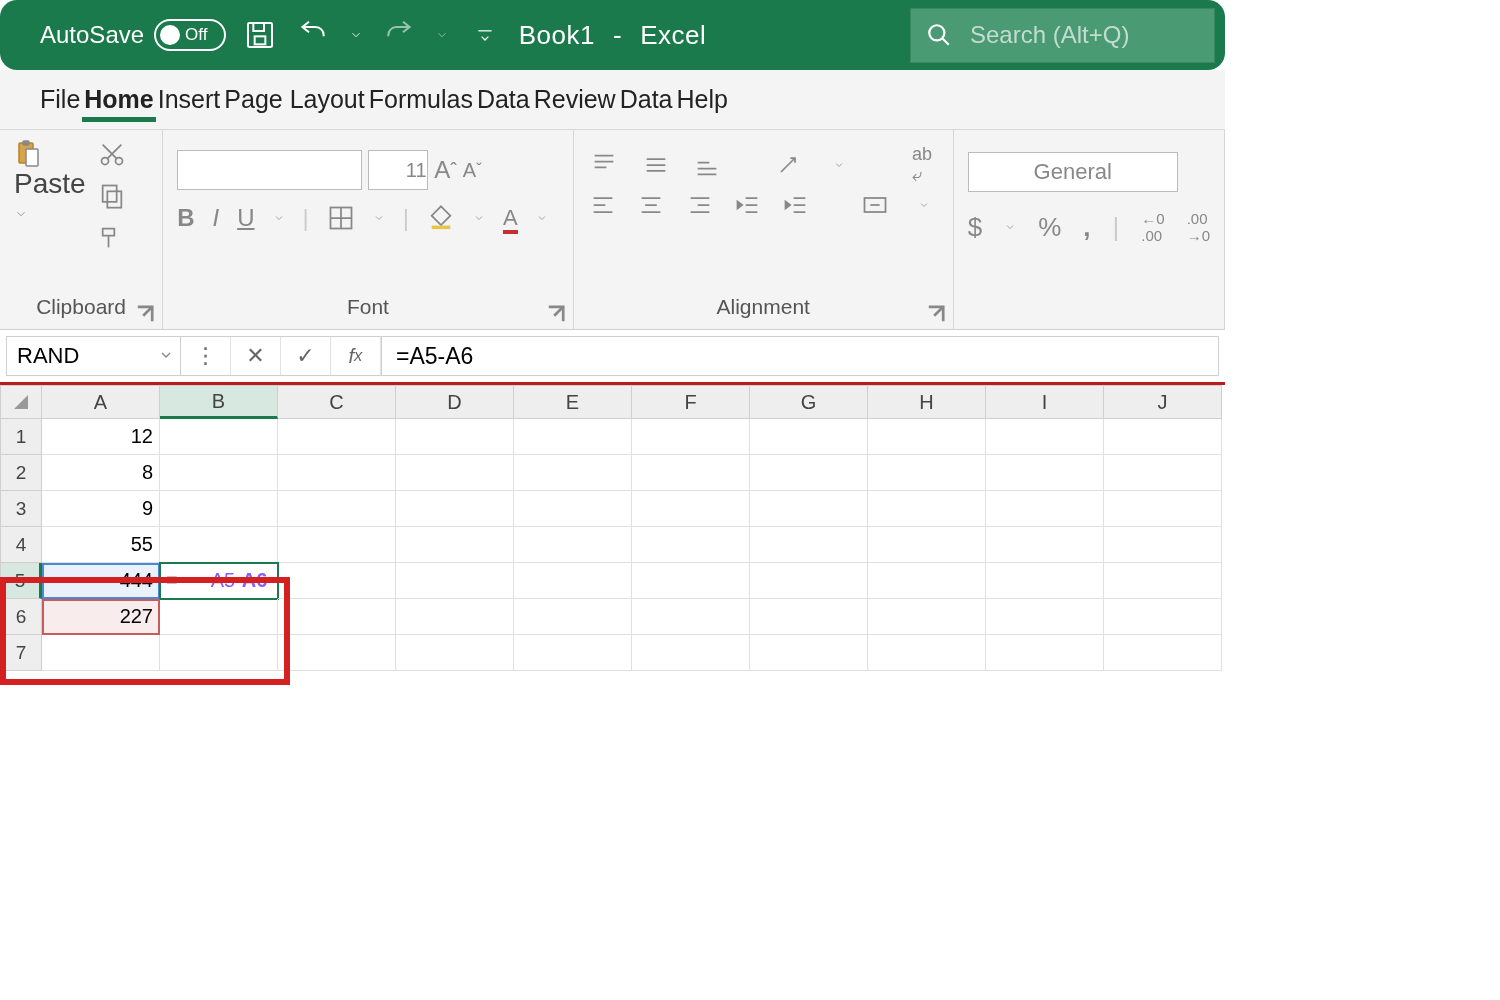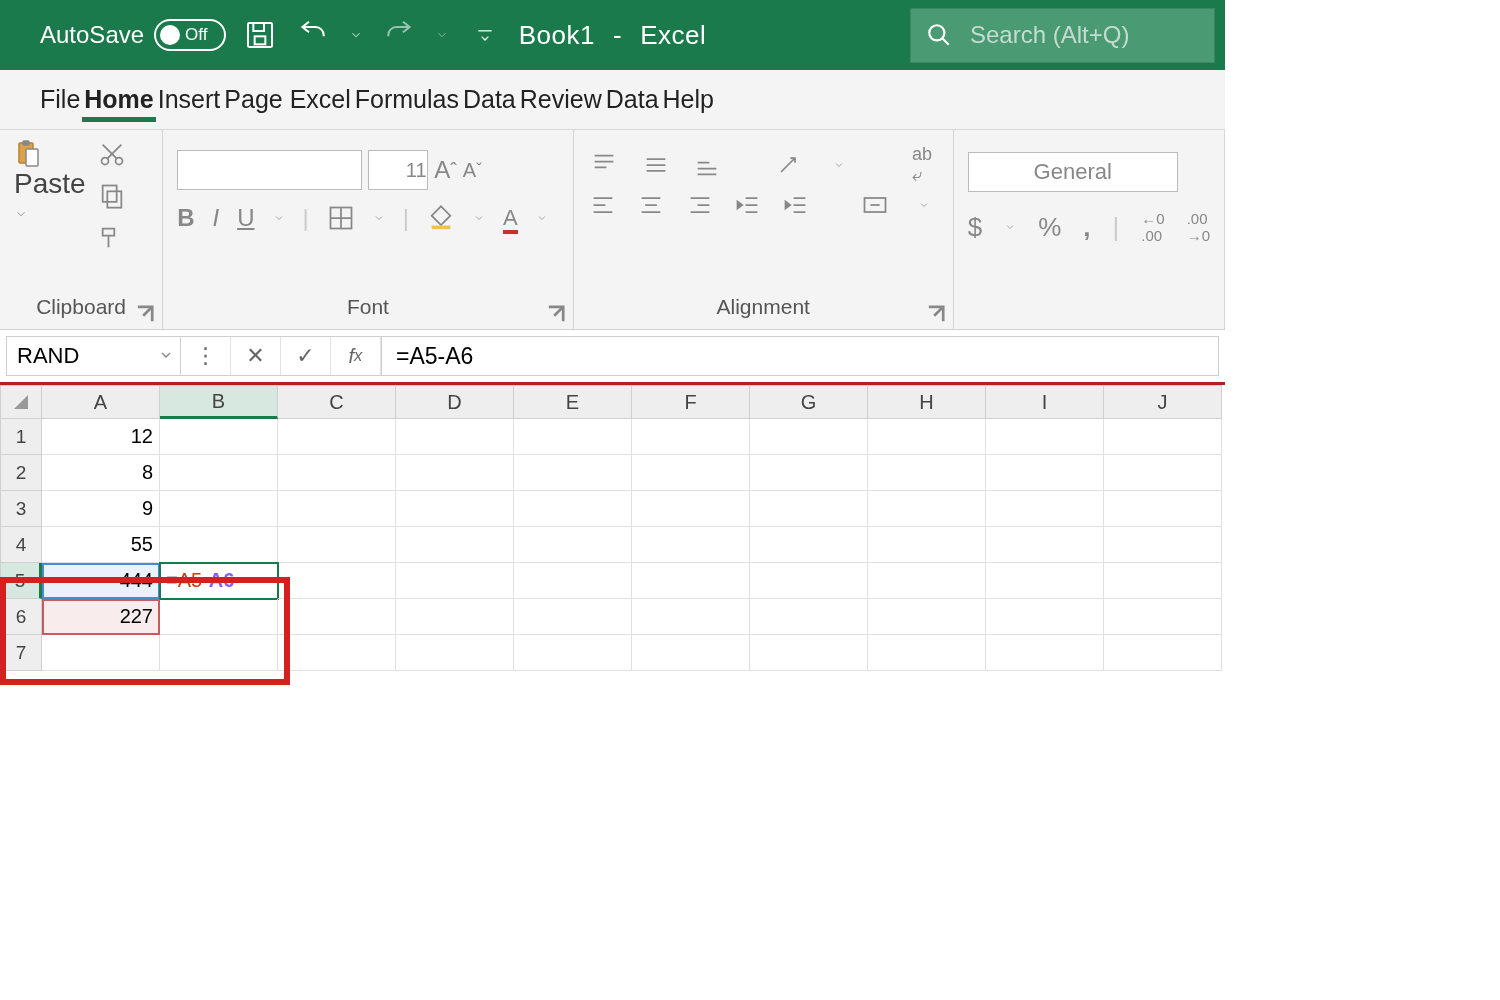--- a/index.html
+++ b/index.html
@@ -1,20 +1,20 @@
 <!DOCTYPE html>
 <html><head>
 <meta charset="utf-8">
 <style>
   * { box-sizing: border-box; margin: 0; padding: 0; font-family: "Segoe UI", Arial, sans-serif; }
   body { background: #fff; width: 1500px; height: 1000px; overflow: hidden; }
   .app { width: 1225px; height: 1000px; background: #fff; }
 
   
-  .titlebar { height: 70px; background: #1a7a4c; color: #fff; display: flex; align-items: center; }
+  .titlebar { height: 70px; background: #1a7a4c; color: #fff; display: flex; align-items: center; border-radius: 17px; }
   .autosave { margin-left: 40px; font-size: 24px; display: flex; align-items: center; gap: 10px; }
   .toggle { width: 72px; height: 32px; border: 2px solid #fff; border-radius: 16px; display: inline-flex; align-items: center; position: relative; }
   .toggle-knob { width: 20px; height: 20px; background: #fff; border-radius: 50%; margin-left: 4px; }
   .toggle-text { font-size: 17px; margin-left: 5px; color:#fff; }
   .tb-icon { width: 38px; height: 38px; display: inline-flex; align-items: center; justify-content: center; margin-left: 15px; cursor: pointer; }
   .tb-icon svg { width: 32px; height: 32px; stroke:#fff; fill:none; stroke-width:1.5;}
   .doc-title { margin: 8px auto; font-size: 26px; letter-spacing: 0.5px; position:absolute; left:50%; transform:translateX(-50%); display:flex; gap:18px;}
   .searchbox { margin-left: auto; margin-right: 10px; width: 305px; height: 55px; background: #4a9a73; display: flex; align-items: center; padding: 0 15px; font-size: 24px; color: #c4dccf; border:1px solid #3a8863;}
   .searchbox svg{ width:26px; height:26px; stroke:#fff; fill:none; stroke-width:2; margin-right:18px;}
 
@@ -71,21 +71,21 @@
   .rowhead{width:42px;height:36px;border:1px solid #cfcfcf;border-top:none;background:#eee;display:flex;align-items:center;justify-content:center;font-size:19px;color:#444;}
   .rowhead.active{background:#d6e8df;border-right:3px solid #1a7a4c;}
   .cell{width:118px;height:36px;border:1px solid #e0e0e0;border-top:none;border-left:none;display:flex;align-items:center;padding:0 6px;font-size:20px;}
   .num{justify-content:flex-end;}
   .txt{justify-content:flex-start;}
 
   
   .cell.ref-blue{outline:2px solid #4a8ad4; outline-offset:-2px; background:#eaf1fb;}
   .cell.ref-red{outline:2px solid #c85c5c; outline-offset:-2px; background:#f9ecec;}
   .cell.editing{outline:2px solid #1a7a4c; outline-offset:-1px;}
-  .formula-text span.blue{color:#c2410c;}
+  .formula-text span.blue{color:#8b5cf6;margin-left:33px;}
   .formula-text span.red{color:#8b5cf6;font-weight:bold;}
 
   
   .redbox{position:absolute;border:6px solid #d42020;pointer-events:none;}
 </style>
 </head>
 <body>
 
 <div class="app" style="position:relative;">
 
@@ -143,21 +143,21 @@
           <path d="M21 21l-6-6"></path>
         </svg>
       <span>Search (Alt+Q)</span>
     </div>
   </div>
 
   <div class="tabs">
     <span class="tab">File</span>
     <span class="tab active">Home</span>
     <span class="tab">Insert</span>
-    <span class="tab">Page Excel</span>
+    <span class="tab">Page Layout</span>
     <span class="tab">Formulas</span>
     <span class="tab">Data</span>
     <span class="tab">Review</span>
     <span class="tab">Data</span>
     <span class="tab">Help</span>
   </div>
 
   <div class="ribbon">
 
     <div class="group clipboard-group">

